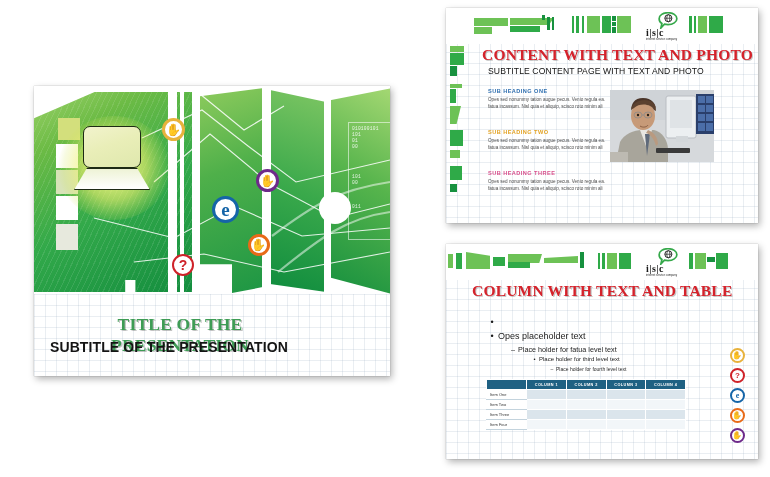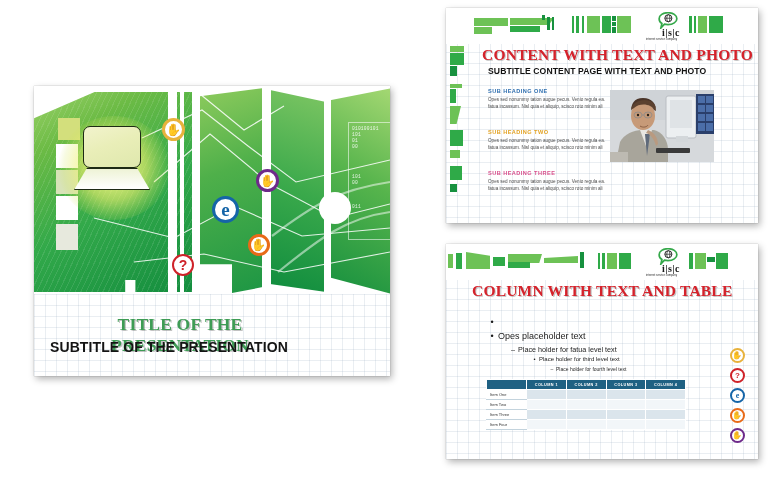--- a/index.html
+++ b/index.html
@@ -131,21 +131,21 @@
     position: absolute; left: 16px; top: 45px; width: 260px;
     font-weight: bold; font-size: 14px; letter-spacing: .1px;
     color: #141414; text-align: left;
   }
 
   
   .logo { position: absolute; }
   .logo .bubble { position: absolute; }
   .logo .wordmark {
     font-family: "Liberation Serif", serif;
-    font-weight: bold; color: #1a1a1a; letter-spacing: .5px; margin-left: 16px;
+    font-weight: bold; color: #1a1a1a; letter-spacing: .5px;
   }
   .logo .tagline { color: #2a2a2a; white-space: nowrap; }
 
   
   #slide-photo { left: 446px; top: 8px;   width: 312px; height: 215px; }
   #slide-table { left: 446px; top: 244px; width: 312px; height: 215px; }
 
   
   .topband { position:absolute; left:0; top:0; width:100%; height:36px; background:#fff; }
   .bar { position:absolute; background:#2faa48; }
@@ -155,21 +155,21 @@
   .side-strip { position:absolute; left:0; top:36px; width:26px; bottom:0; }
 
   .hd-head {
     position:absolute;
     font-family:"Liberation Serif", serif;
     font-weight:bold; color:#d5222b;
     text-shadow: 1.1px 1.1px 0 rgba(130,130,130,.45);
     letter-spacing:.2px;
   }
   .hd-sub {
-    position:absolute; font-weight:bold; color:#111; letter-spacing:.1px;
+    position:absolute; font-weight:normal; color:#111; letter-spacing:.1px;
   }
 
   
   .subhead { position:absolute; font-weight:bold; font-size:5.6px; letter-spacing:.45px; }
   .sh1 { color:#2f6fb0; }
   .sh2 { color:#e3a324; }
   .sh3 { color:#d9508c; }
   .body-text {
     position:absolute; width:118px; color:#4a4a4a;
     font-size:4.6px; line-height:6.6px;

